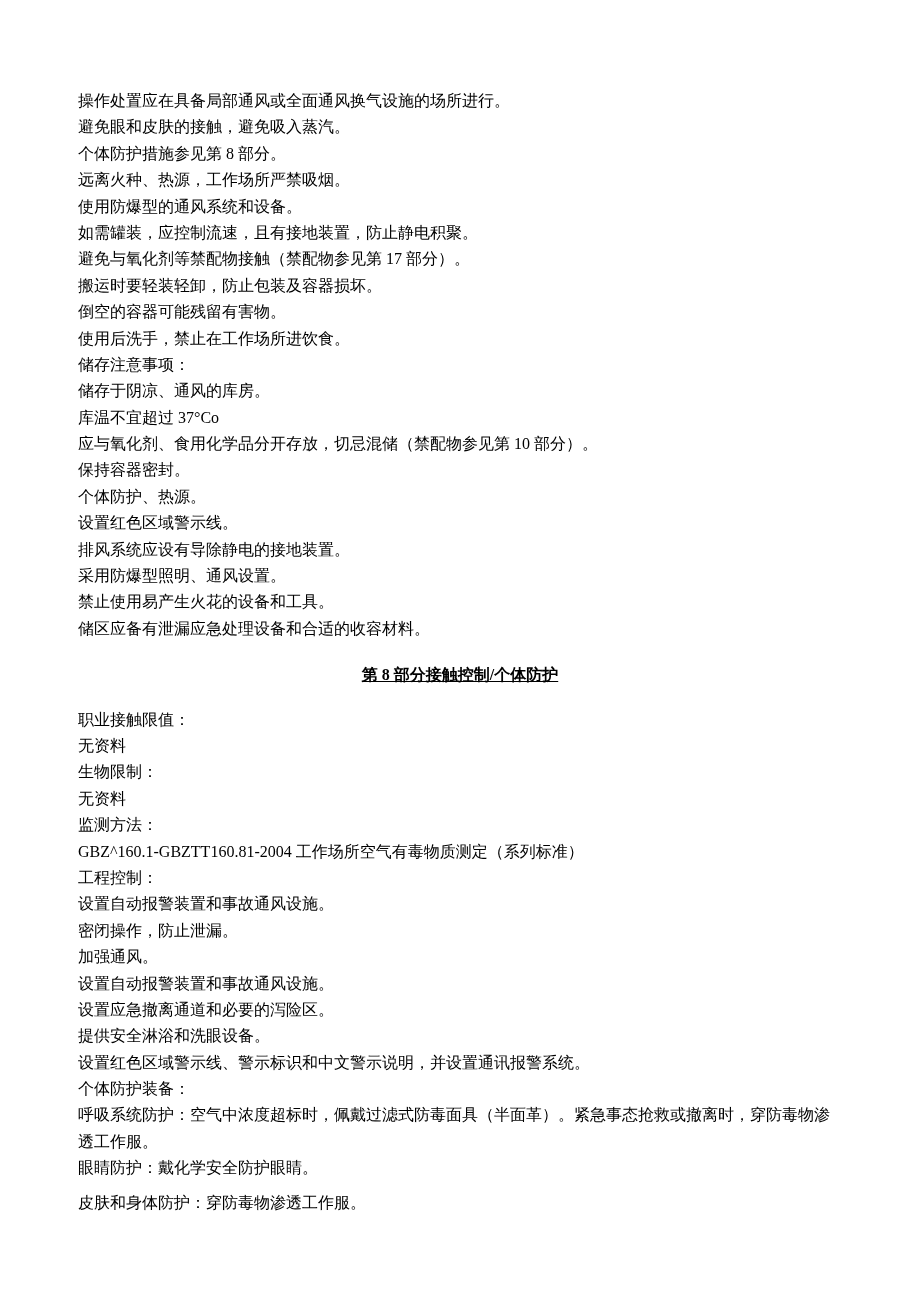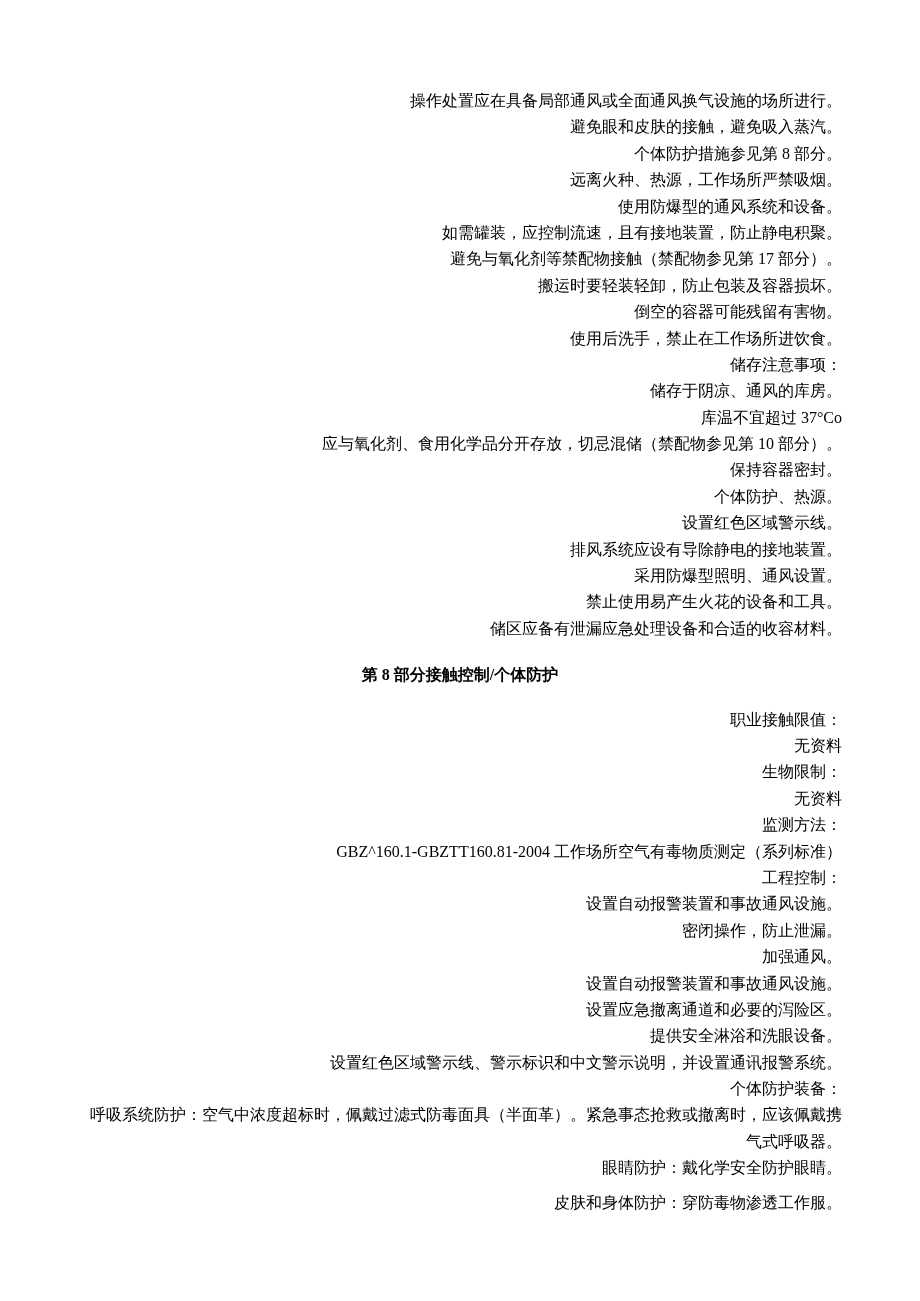--- a/index.html
+++ b/index.html
@@ -10,26 +10,27 @@
     font-size: 16px;
     color: #000;
     line-height: 1.65;
     width: 920px;
   }
   .page {
     padding: 88px 78px 60px 78px;
   }
   .para {
     margin: 0 0 0 0;
-    text-align: right;
+    text-align: left;
   }
   .section-heading {
     text-align: center;
     font-weight: bold;
     margin: 20px 0 18px 0;
+    text-decoration: underline;
   }
   .gap-small {
     height: 8px;
   }
 </style>
 </head>
 <body>
 
 <div class="page">
 
@@ -68,19 +69,19 @@
     <p class="para">GBZ^160.1-GBZTT160.81-2004 工作场所空气有毒物质测定（系列标准）</p>
     <p class="para">工程控制：</p>
     <p class="para">设置自动报警装置和事故通风设施。</p>
     <p class="para">密闭操作，防止泄漏。</p>
     <p class="para">加强通风。</p>
     <p class="para">设置自动报警装置和事故通风设施。</p>
     <p class="para">设置应急撤离通道和必要的泻险区。</p>
     <p class="para">提供安全淋浴和洗眼设备。</p>
     <p class="para">设置红色区域警示线、警示标识和中文警示说明，并设置通讯报警系统。</p>
     <p class="para">个体防护装备：</p>
-    <p class="para">呼吸系统防护：空气中浓度超标时，佩戴过滤式防毒面具（半面革）。紧急事态抢救或撤离时，应该佩戴携气式呼吸器。</p>
+    <p class="para">呼吸系统防护：空气中浓度超标时，佩戴过滤式防毒面具（半面革）。紧急事态抢救或撤离时，穿防毒物渗透工作服。</p>
     <p class="para">眼睛防护：戴化学安全防护眼睛。</p>
     <div class="gap-small"></div>
     <p class="para">皮肤和身体防护：穿防毒物渗透工作服。</p>
   </div>
 
 </div>
 
 </body></html>

